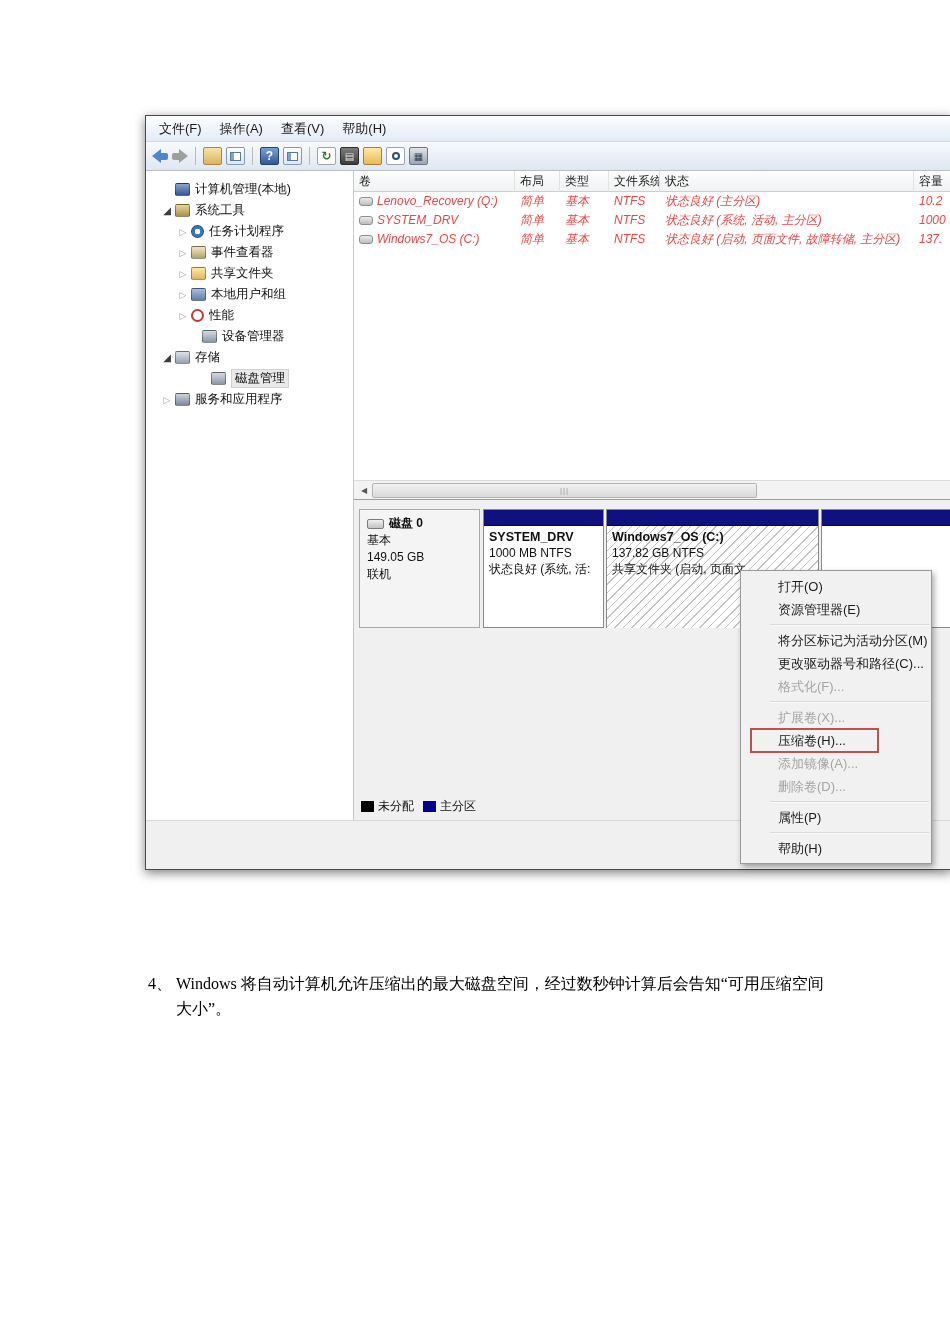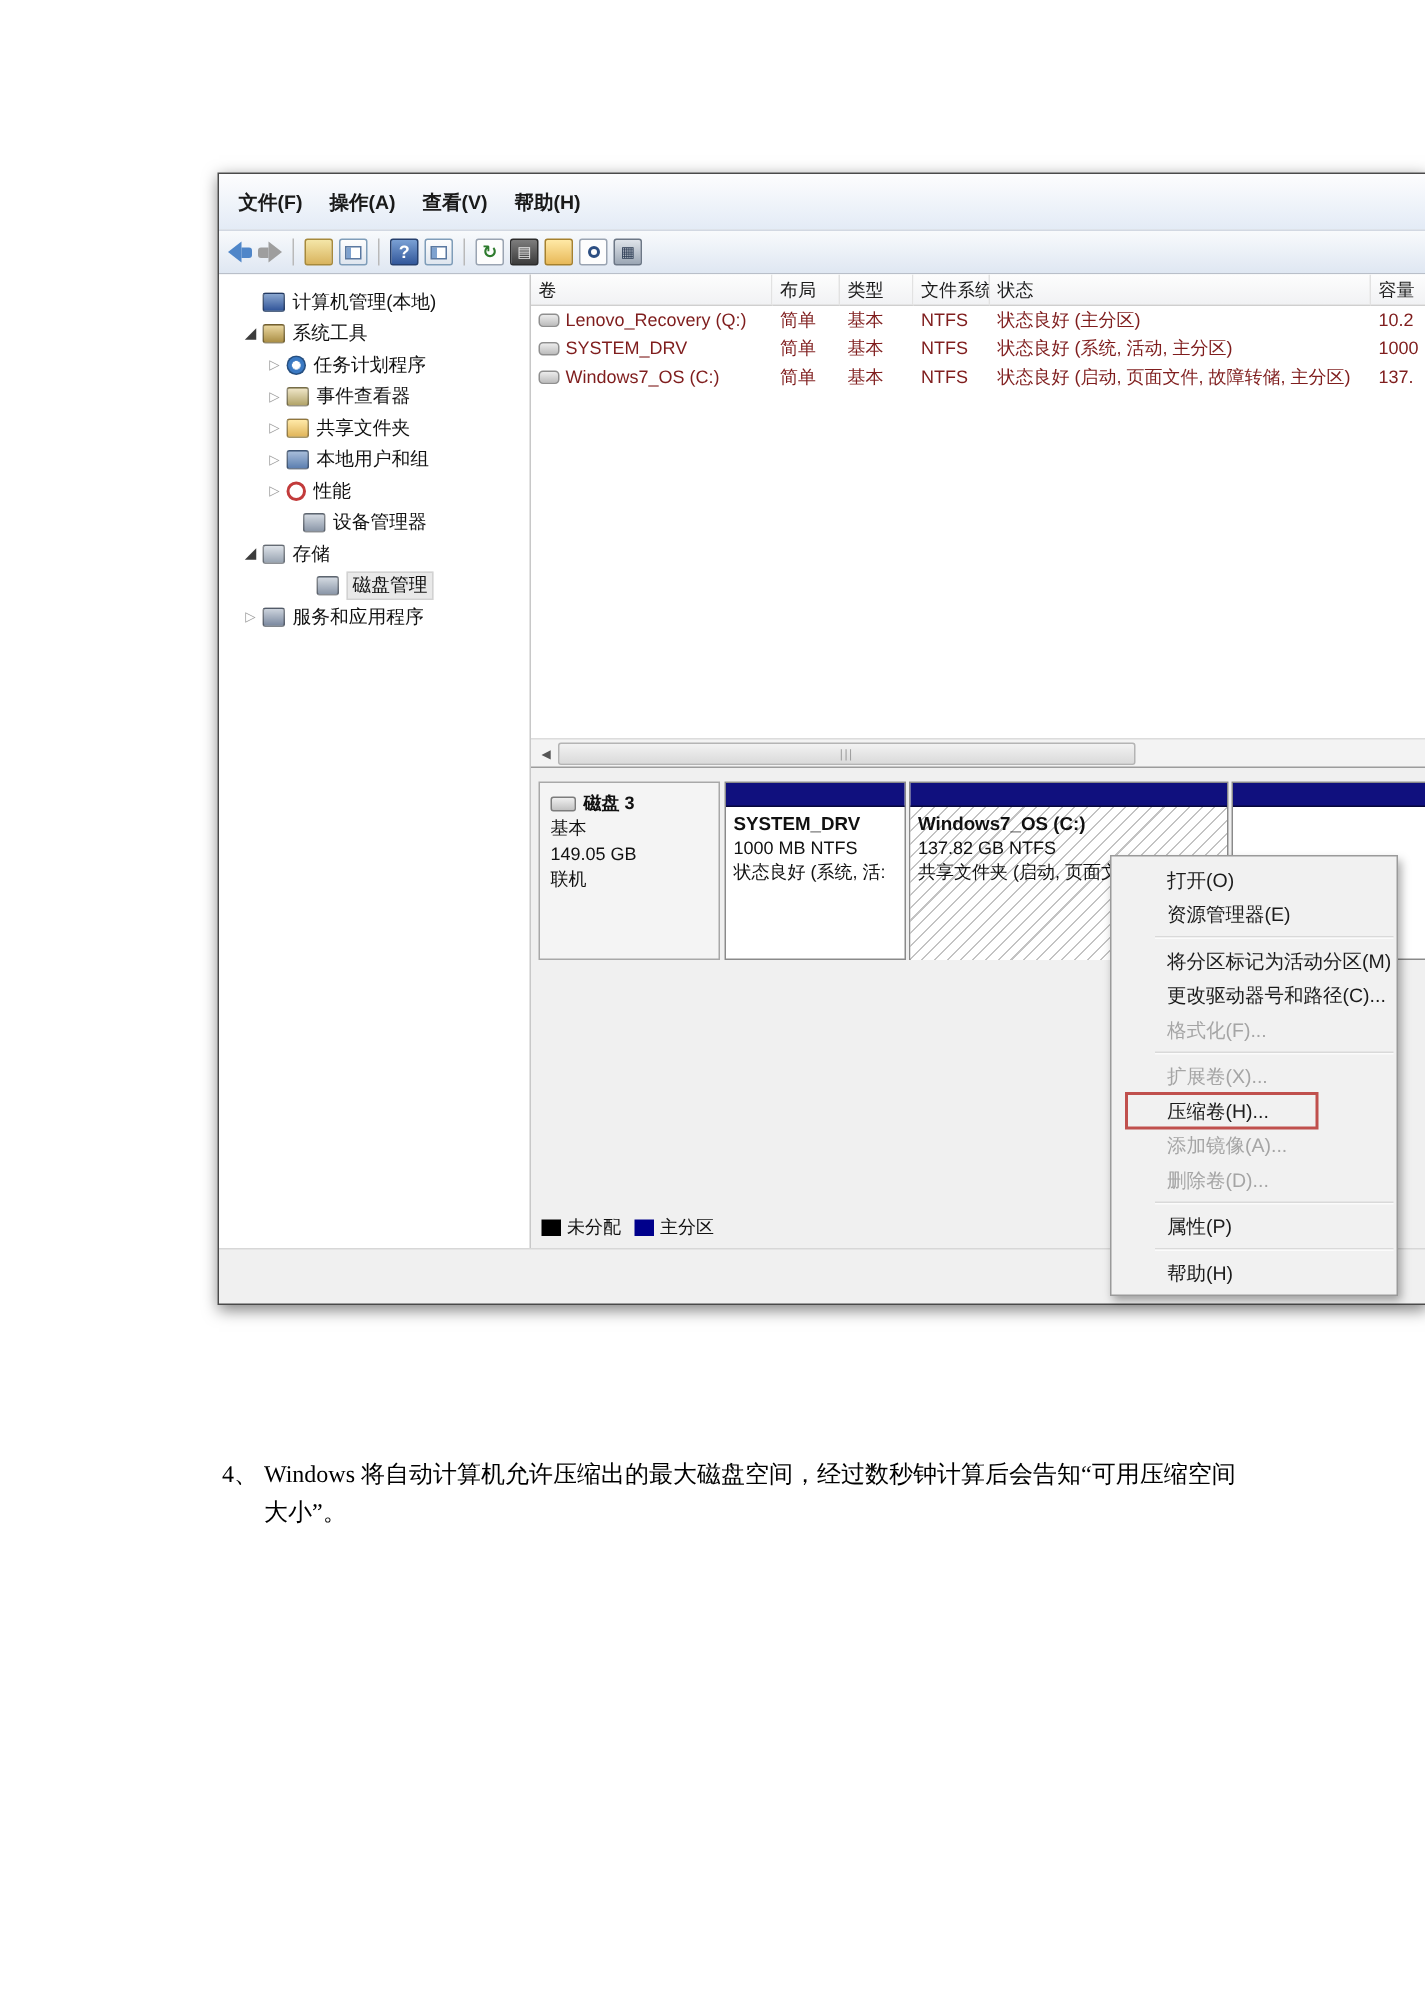--- a/index.html
+++ b/index.html
@@ -8,22 +8,22 @@
           font-family:"Liberation Sans","DejaVu Sans",sans-serif; }
 
   
   .win { position:absolute; left:145px; top:115px; width:807px; height:755px;
          border:1px solid #4a4a4a; box-shadow:0 3px 10px rgba(0,0,0,.5); background:#f0f0f0; }
   .titlebar { height:28px; background:linear-gradient(#bdbdbd,#9d9d9d 45%,#8b8b8b);
               border-bottom:1px solid #6e6e6e; display:flex; align-items:center; padding:0 8px; }
   .title-ico { width:16px; height:13px; border:1px solid #2c3e5e; border-radius:2px;
                background:linear-gradient(#89a7d0,#35589a); margin-right:6px; }
   .titlebar .t { font-size:13px; color:#141414; }
-  .menubar { height:38px; background:linear-gradient(#fdfdfe,#e3ebf6); border-bottom:1px solid #d2d8e2;
-             display:flex; align-items:center; padding:0 4px;font-weight:bold; }
+  .menubar { height:26px; background:linear-gradient(#fdfdfe,#e3ebf6); border-bottom:1px solid #d2d8e2;
+             display:flex; align-items:center; padding:0 4px; }
   .menubar .mi { font-size:13px; color:#1a1a1a; padding:3px 9px; cursor:default; }
   .toolbar { height:29px; background:linear-gradient(#f8fafc,#dfe7f2); border-bottom:1px solid #b9bfc9;
              display:flex; align-items:center; padding:0 6px; gap:4px; }
   .tsep { width:1px; height:18px; background:#b9b9b9; margin:0 3px; }
   .navbtn { display:inline-flex; align-items:center; height:18px; }
   .tri-l { width:0; height:0; border-top:7px solid transparent; border-bottom:7px solid transparent; border-right:9px solid #4f86c9; }
   .bar-l { width:7px; height:7px; background:#4f86c9; border-radius:0 2px 2px 0; }
   .tri-r { width:0; height:0; border-top:7px solid transparent; border-bottom:7px solid transparent; border-left:9px solid #9e9e9e; }
   .bar-r { width:7px; height:7px; background:#9e9e9e; border-radius:2px 0 0 2px; }
   .tbtn { width:19px; height:18px; border-radius:2px; display:inline-flex; align-items:center; justify-content:center;
@@ -60,22 +60,22 @@
   .ic-services { background:linear-gradient(#ccd3dc,#7b89a0); }
   .trow.sel .lbl { background:#e9e9e9; border:1px solid #d2d2d2; padding:0 3px; }
 
   
   .rp { flex:1; display:flex; flex-direction:column; min-width:0; }
   .list { height:309px; background:#fff; overflow:hidden; }
   .vgrid { display:grid; grid-template-columns:161px 45px 49px 51px 254px 1fr; }
   .hc { height:21px; line-height:20px; font-size:12px; color:#1a1a1a; padding:0 5px;
         background:linear-gradient(#fdfdfd,#f1f2f4); border-bottom:1px solid #cfcfcf; border-right:1px solid #e2e2e2;
         white-space:nowrap; overflow:hidden; }
-  .cell { height:19px; line-height:19px; font-size:12px; color:#7f1d1d; padding:0 5px;
-          white-space:nowrap; overflow:hidden; }
+  .cell { height:19px; line-height:19px; font-size:12px; color:#ef4444; padding:0 5px;
+          white-space:nowrap; overflow:hidden;font-style:italic; }
   .vname { display:flex; align-items:center; gap:4px; }
   .vdisk { display:inline-block; width:14px; height:9px; border:1px solid #8f8f8f; border-radius:3px;
            background:linear-gradient(#ececec,#bdbdbd); flex:none; }
   .hscroll { height:20px; background:#f3f3f3; border-top:1px solid #dcdcdc; border-bottom:1px solid #9c9c9c;
              display:flex; align-items:center; padding:1px 2px; }
   .sarr { width:16px; height:15px; font-size:8px; color:#555; display:flex; align-items:center; justify-content:center; }
   .sthumb { width:385px; height:15px; background:linear-gradient(#f2f2f2,#dadada); border:1px solid #b4b4b4;
             border-radius:2px; display:flex; align-items:center; justify-content:center; color:#9a9a9a; font-size:8px; letter-spacing:1px; }
 
   
@@ -267,21 +267,21 @@
         <div class="hscroll">
           <span class="sarr">◀</span>
           <span class="sthumb">|||</span>
         </div>
 
         <div class="graph">
           <div class="strip">
             <div class="dinfo">
               <div class="dn">
                   <span class="dico"></span>
-                  <b>磁盘 3</b>
+                  <b>磁盘 0</b>
                 </div>
               <div>基本</div>
               <div>149.05 GB</div>
               <div>联机</div>
             </div>
             <div class="vol" style="left:125px;width:121px">
               <div class="vhead"></div>
               <div class="vbody">
                 <b>SYSTEM_DRV</b><br>
                 <span>1000 MB NTFS</span><br>

